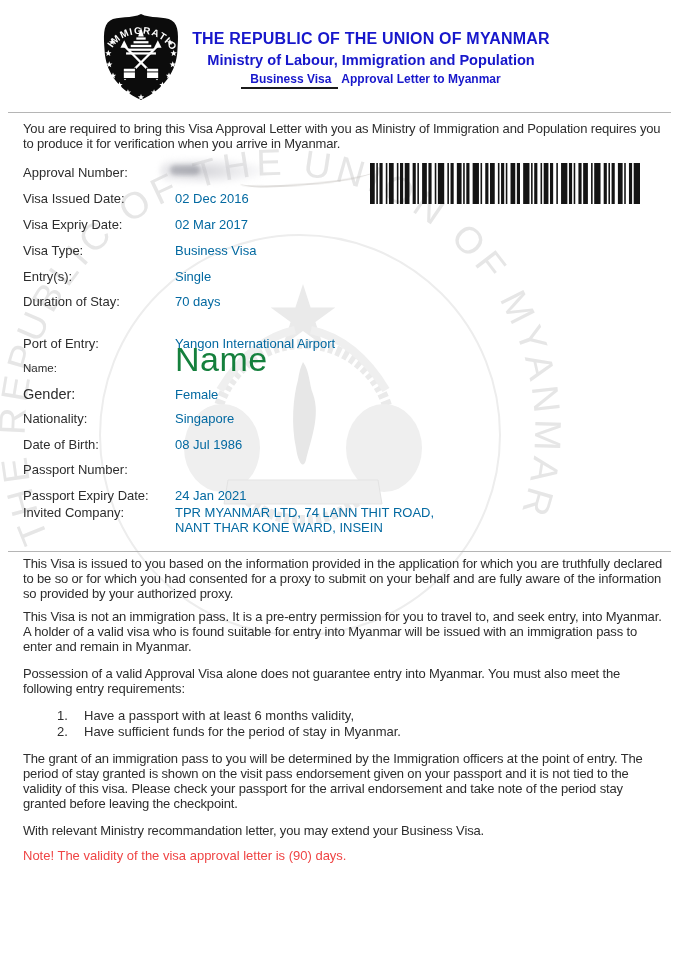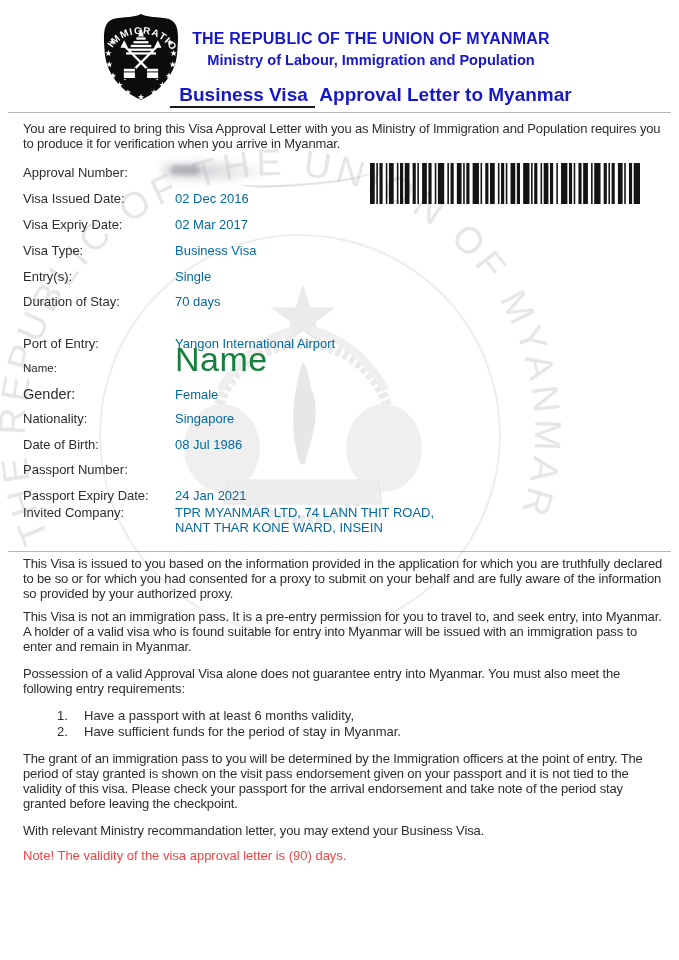--- a/index.html
+++ b/index.html
@@ -6,21 +6,21 @@
   .page{position:relative;width:679px;height:960px;background:#fff;overflow:hidden;
         font-family:"Liberation Sans","DejaVu Sans",sans-serif;color:#2d2d2d;}
   .wm{position:absolute;left:0;top:0;z-index:0;}
   .content{position:absolute;inset:0;z-index:1;}
 
   
   .badge{position:absolute;left:99px;top:12px;width:84px;height:90px;}
   .titles{position:absolute;left:150px;top:30px;width:442px;text-align:center;color:#1717cb;font-weight:bold;}
   .t1{font-size:16px;letter-spacing:.2px;}
   .t2{font-size:14.6px;margin-top:4px;}
-  .t3{font-size:19px;margin-top:16px;}
+  .t3{font-size:12px;margin-top:4px;}
   .t3u{border-bottom:2px solid #1b1b1b;padding:0 7px 1px 9px;}
 
   .hr{position:absolute;left:8px;right:8px;height:1px;background:#a8a8a8;opacity:.85;}
   .hr1{top:112px;}
   .hr2{top:551px;}
 
   .para{position:absolute;left:23px;width:642px;font-size:13px;line-height:15px;letter-spacing:-0.15px;}
   .intro{top:121px;}
   .p1{top:556px;} .p2{top:609px;} .p3{top:666px;} .p4{top:751px;} .p5{top:823px;}
   .note{top:848px;color:#ef4444;letter-spacing:0;}

